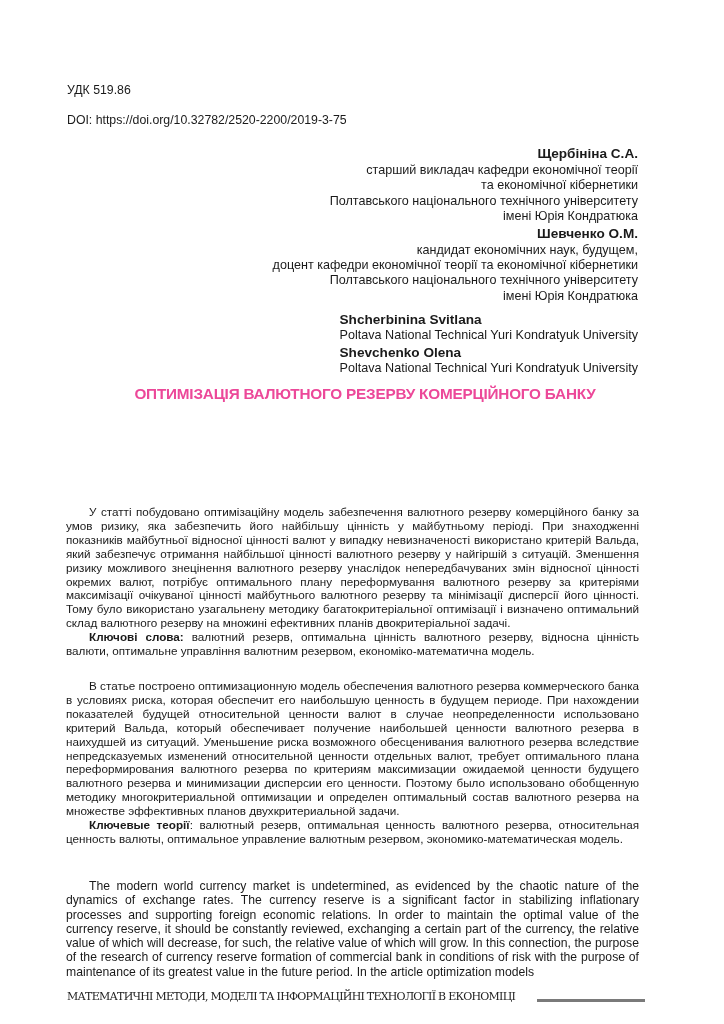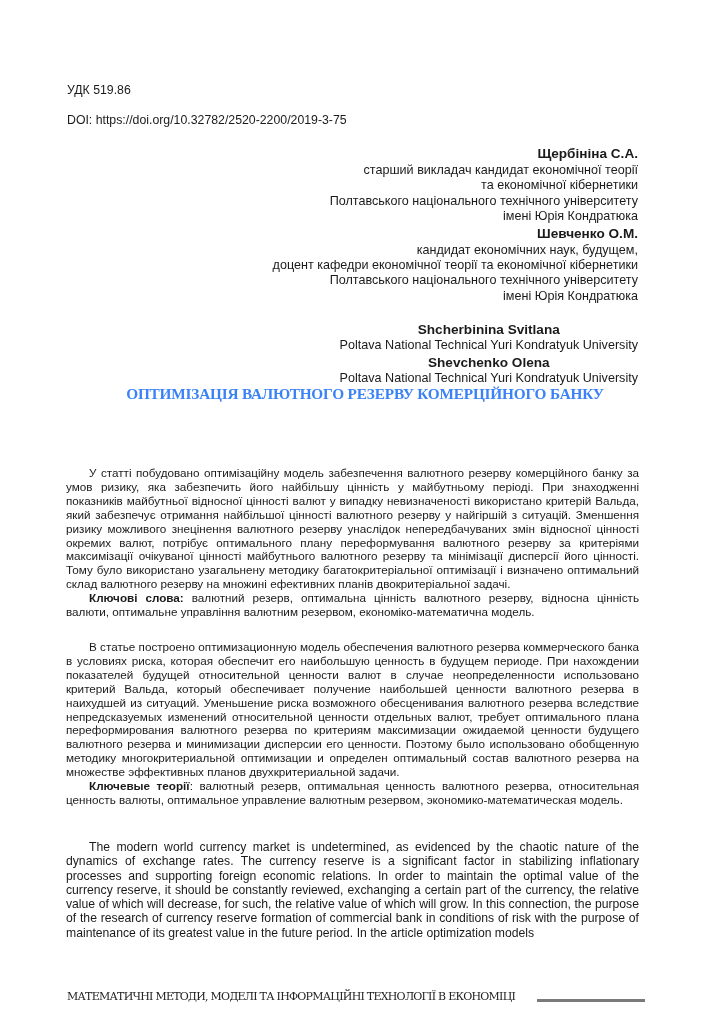--- a/index.html
+++ b/index.html
@@ -10,28 +10,28 @@
     .running-head .rh-title { position: absolute; left: 0; top: 6px; font-family: "DejaVu Serif", serif; font-size: 12.2px; letter-spacing: -0.45px; color: #222; white-space: nowrap; }
     .running-head .rh-rule { position: absolute; left: 367px; top: 14px; width: 164px; height: 3px; background: #7a7a7a; }
     .running-head .rh-page { position: absolute; left: 540px; top: 0; font-family: "DejaVu Sans", sans-serif; font-size: 17px; color: #222; }
 
     .meta-line { position: absolute; left: 67px; font-family: "Liberation Sans", sans-serif; font-size: 12.3px; color: #1a1a1a; white-space: nowrap; }
     .udk { top: 83px; }
     .doi { top: 113px; }
 
     .authors { position: absolute; right: 86px; top: 145px; text-align: right; font-family: "Liberation Sans", sans-serif; font-size: 12.6px; line-height: 15.4px; color: #1a1a1a; }
     .authors .name { font-weight: bold; font-size: 13.6px; line-height: 18px; }
-    .authors-en { position: absolute; right: 86px; top: 321px; text-align: center; font-family: "Liberation Sans", sans-serif; font-size: 12.6px; line-height: 15.6px; }
+    .authors-en { position: absolute; right: 86px; top: 311px; text-align: left; font-family: "Liberation Sans", sans-serif; font-size: 12.6px; line-height: 15.6px; }
     .authors-en .name { font-weight: bold; font-size: 13.6px; line-height: 17px; }
 
-    .title { position: absolute; left: 60px; width: 610px; text-align: center; font-family: Liberation Serif, serif; font-weight: bold; color: #3b82f6; }
+    .title { position: absolute; left: 60px; width: 610px; text-align: center; font-family: Liberation Sans, sans-serif; font-weight: bold; color: #ec4899; }
     .title-ua { top: 385px; font-size: 15.3px; letter-spacing: -0.2px; }
     .title-en { top: 420px; font-size: 15.3px; line-height: 18px; letter-spacing: -0.1px; }
 
-    .abstract { position: absolute; left: 66px; width: 573px; font-family: "Liberation Sans", sans-serif; font-size: 11.7px; line-height: 13.9px; text-align: justify; color: #1a1a1a; }
+    .abstract { position: absolute; left: 66px; width: 573px; font-family: "Liberation Sans", sans-serif; font-size: 11.7px; line-height: 13.9px; text-align: justify; color: #1a1a1a; margin-top: 39px; }
     .abstract p { margin: 0; text-indent: 23px; }
     .abstract .kw-label { font-weight: bold; }
     .abs-ua { top: 466px; }
     .abs-ru { top: 640px; }
     .abs-en { top: 840px; font-size: 12.2px; line-height: 14.3px; }
 
     .running-foot { position: absolute; left: 67px; top: 990px; width: 580px; height: 20px; }
     .running-foot .rf-title { position: absolute; left: 0; top: 0; font-family: "DejaVu Serif", serif; font-size: 11px; letter-spacing: -0.75px; color: #222; white-space: nowrap; }
     .running-foot .rf-rule { position: absolute; left: 470px; top: 9px; width: 108px; height: 3px; background: #7a7a7a; }
   </style>
@@ -39,21 +39,21 @@
 <body>
 
 <div class="page">
 
 
   <div class="meta-line udk">УДК 519.86</div>
   <div class="meta-line doi">DOI: https://doi.org/10.32782/2520-2200/2019-3-75</div>
 
   <div class="authors">
     <div class="name">Щербініна С.А.</div>
-    <div>старший викладач кандидат економічної теорії</div>
+    <div>старший викладач кафедри економічної теорії</div>
     <div>та економічної кібернетики</div>
     <div>Полтавського національного технічного університету</div>
     <div>імені Юрія Кондратюка</div>
     <div class="name">Шевченко О.М.</div>
     <div>кандидат економічних наук, будущем,</div>
     <div>доцент кафедри економічної теорії та економічної кібернетики</div>
     <div>Полтавського національного технічного університету</div>
     <div>імені Юрія Кондратюка</div>
   </div>
 

